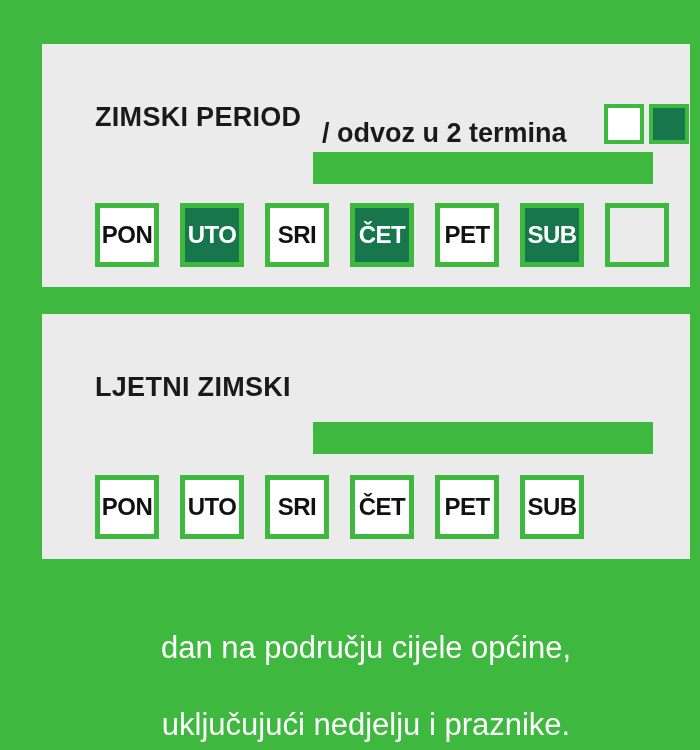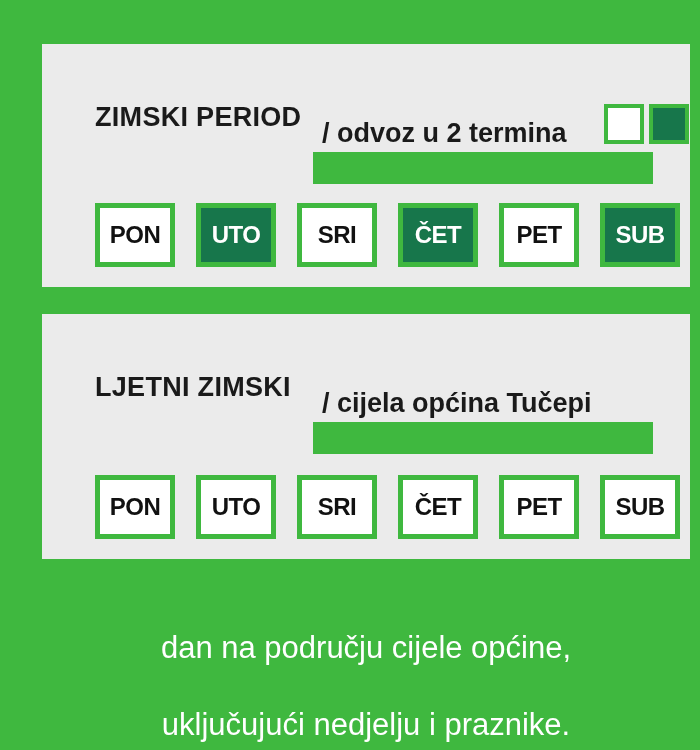--- a/index.html
+++ b/index.html
@@ -67,21 +67,21 @@
   .day-row {
     position: absolute;
     left: 37px;
     display: flex;
     gap: 21px;
   }
   #winter-panel .day-row { top: 143px; }
   #summer-panel .day-row { top: 145px; }
 
   .day-box {
-    width: 80px; height: 64px;
+    width: 64px; height: 64px;
     border: 5px solid var(--bg-green);
     background: #ffffff;
     color: var(--day-text);
     display: flex;
     align-items: center;
     justify-content: center;
     font-size: 24px;
     font-weight: 700;
     letter-spacing: -0.5px;
   }
@@ -116,21 +116,20 @@
       <div class="day-box">SRI</div>
       <div class="day-box filled">ČET</div>
       <div class="day-box">PET</div>
       <div class="day-box filled">SUB</div>
       <div class="day-box empty"></div>
     </div>
 </div>
 
 <div class="panel" id="summer-panel">
   <div class="panel-title">LJETNI ZIMSKI</div>
-  <div class="panel-subtitle">/ cijela općina Tučepi</div>
   <div class="underline"></div>
   <div class="day-row">
       <div class="day-box">PON</div>
       <div class="day-box">UTO</div>
       <div class="day-box">SRI</div>
       <div class="day-box">ČET</div>
       <div class="day-box">PET</div>
       <div class="day-box">SUB</div>
     </div>
 </div>

